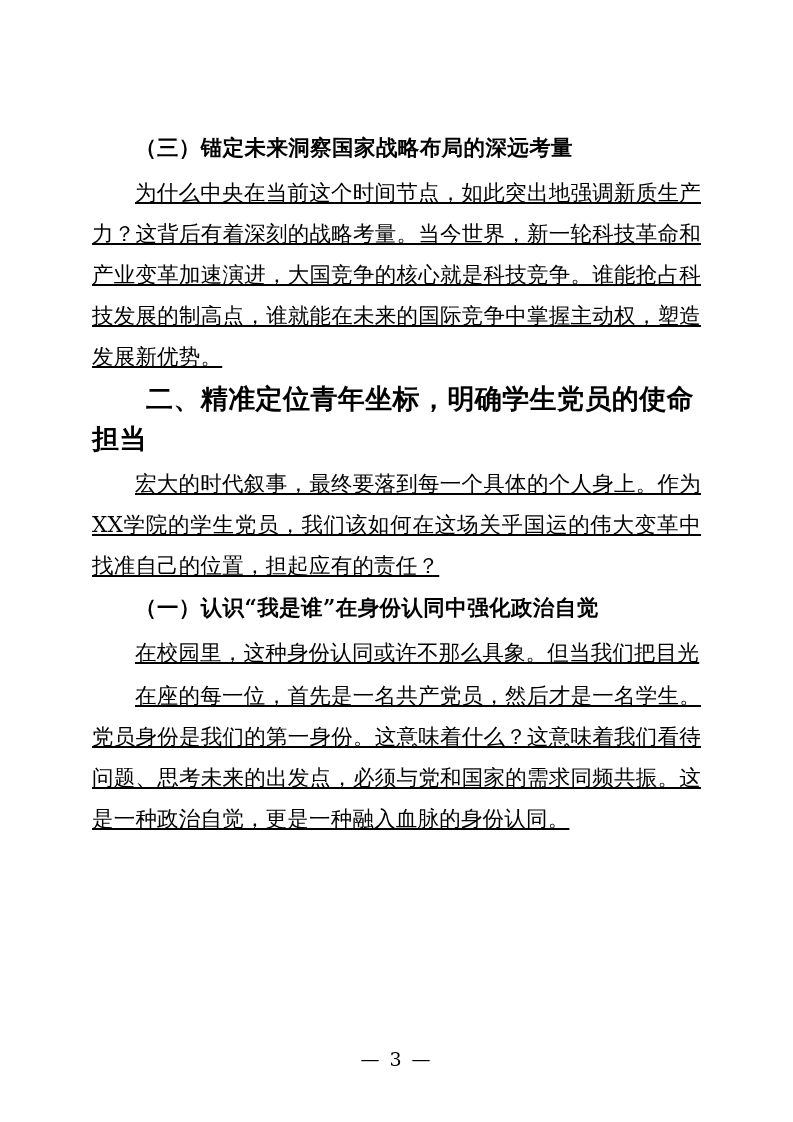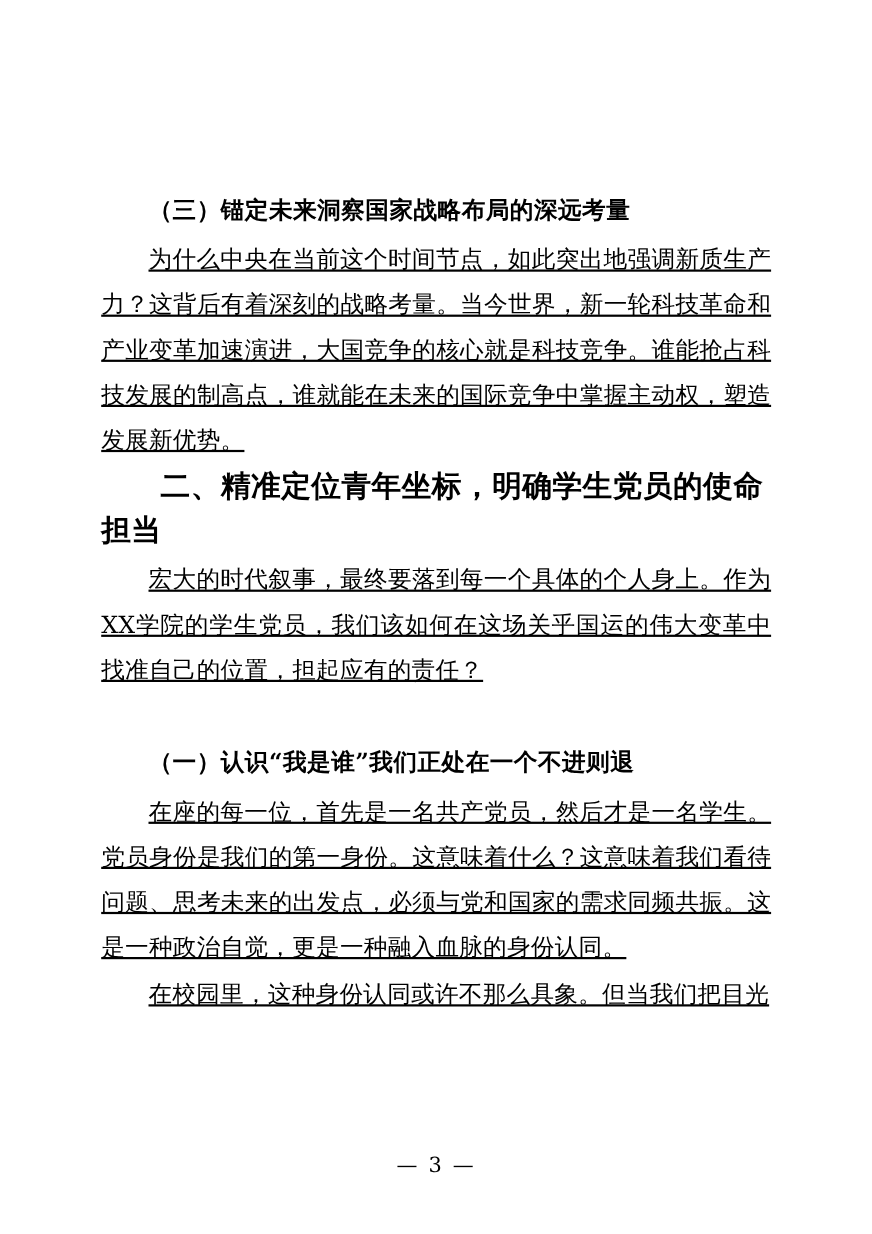--- a/index.html
+++ b/index.html
@@ -32,21 +32,20 @@
     padding: 0;
   }
   .heading {
     font-family: "DejaVu Serif", "Liberation Serif", serif;
     font-weight: bold;
     font-size: 21.5px;
     line-height: 40px;
     letter-spacing: 0.4px;
     text-indent: 2em;
     margin-bottom: 4px;
-    margin-top: 44px;
   }
   .heading-2 {
     font-family: "DejaVu Serif", "Liberation Serif", serif;
     font-weight: bold;
     font-size: 27px;
     line-height: 40px;
     letter-spacing: 0.4px;
     text-indent: 2em;
     margin-bottom: 4px;
   }
@@ -81,24 +80,24 @@
 
     <p class="heading">（三）锚定未来洞察国家战略布局的深远考量</p>
 
     <p class="para">为什么中央在当前这个时间节点，如此突出地强调新质生产力？这背后有着深刻的战略考量。当今世界，新一轮科技革命和产业变革加速演进，大国竞争的核心就是科技竞争。谁能抢占科技发展的制高点，谁就能在未来的国际竞争中掌握主动权，塑造发展新优势。</p>
 
 
     <p class="heading-2">二、精准定位青年坐标，明确学生党员的使命担当</p>
 
     <p class="para">宏大的时代叙事，最终要落到每一个具体的个人身上。作为XX学院的学生党员，我们该如何在这场关乎国运的伟大变革中找准自己的位置，担起应有的责任？</p>
 
-    <p class="heading">（一）认识“我是谁”我们正处在一个不进则退</p>
+    <p class="heading">（一）认识“我是谁”在身份认同中强化政治自觉</p>
+
+    <p class="para">在校园里，这种身份认同或许不那么具象。但当我们把目光</p>
 
     <p class="para">在座的每一位，首先是一名共产党员，然后才是一名学生。党员身份是我们的第一身份。这意味着什么？这意味着我们看待问题、思考未来的出发点，必须与党和国家的需求同频共振。这是一种政治自觉，更是一种融入血脉的身份认同。</p>
-
-    <p class="para">在校园里，这种身份认同或许不那么具象。但当我们把目光</p>
 
   </div>
 </div>
 
 <div class="footer">
   <span class="pagenum">— 3 —</span>
 </div>
 
 </body></html>

